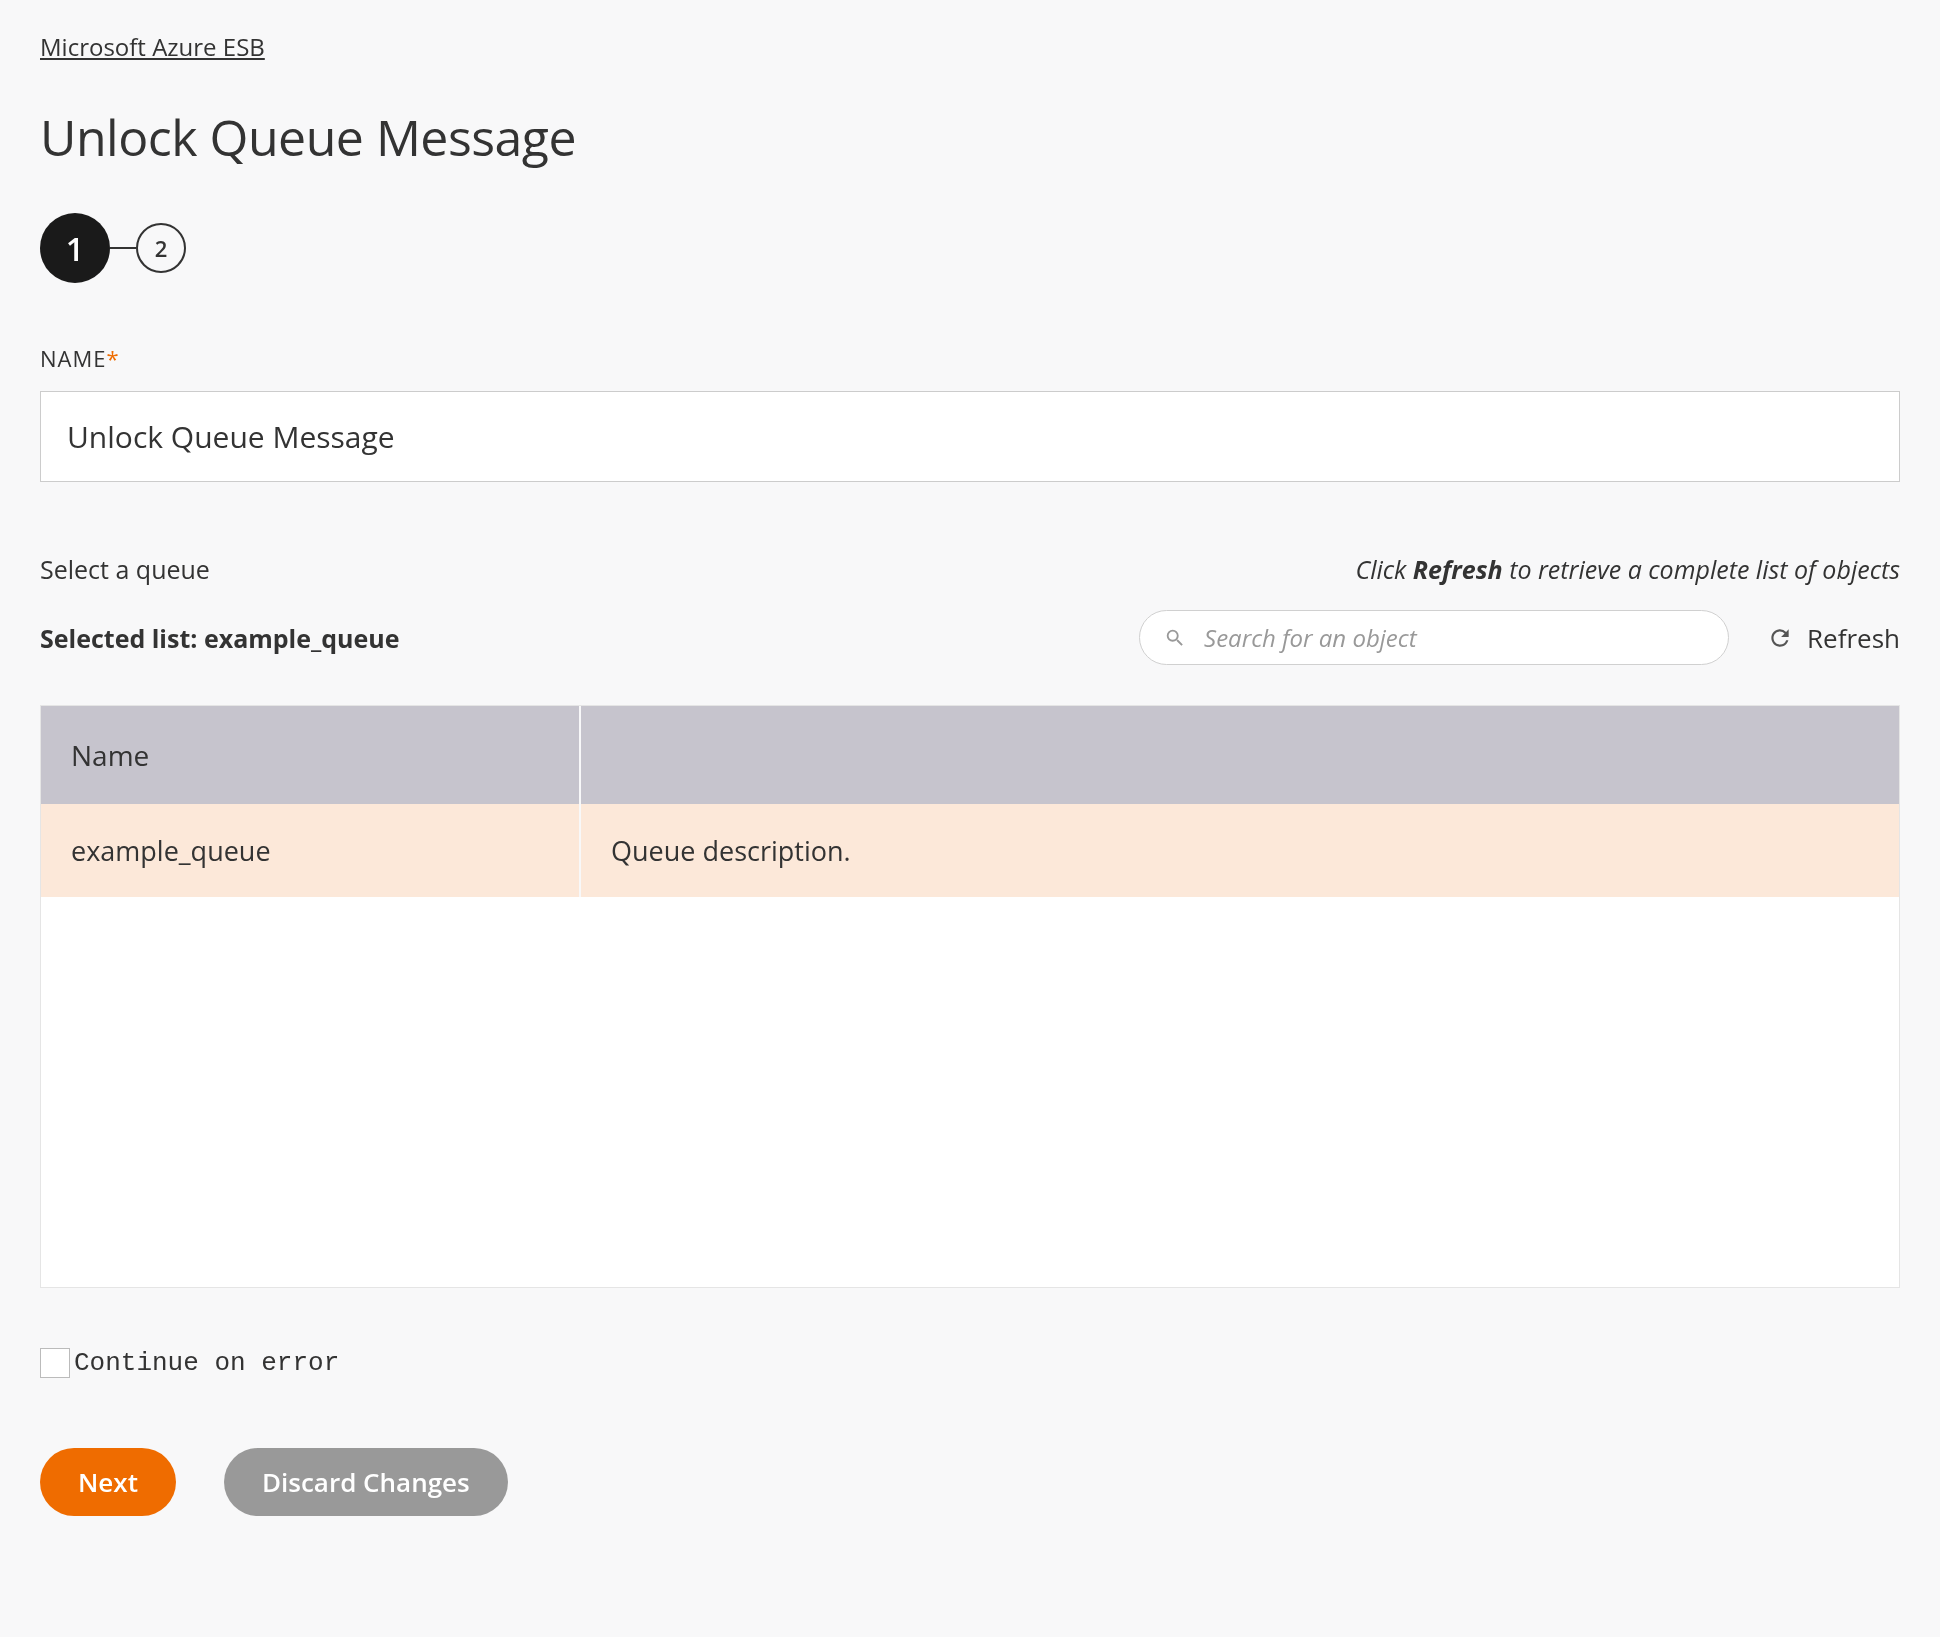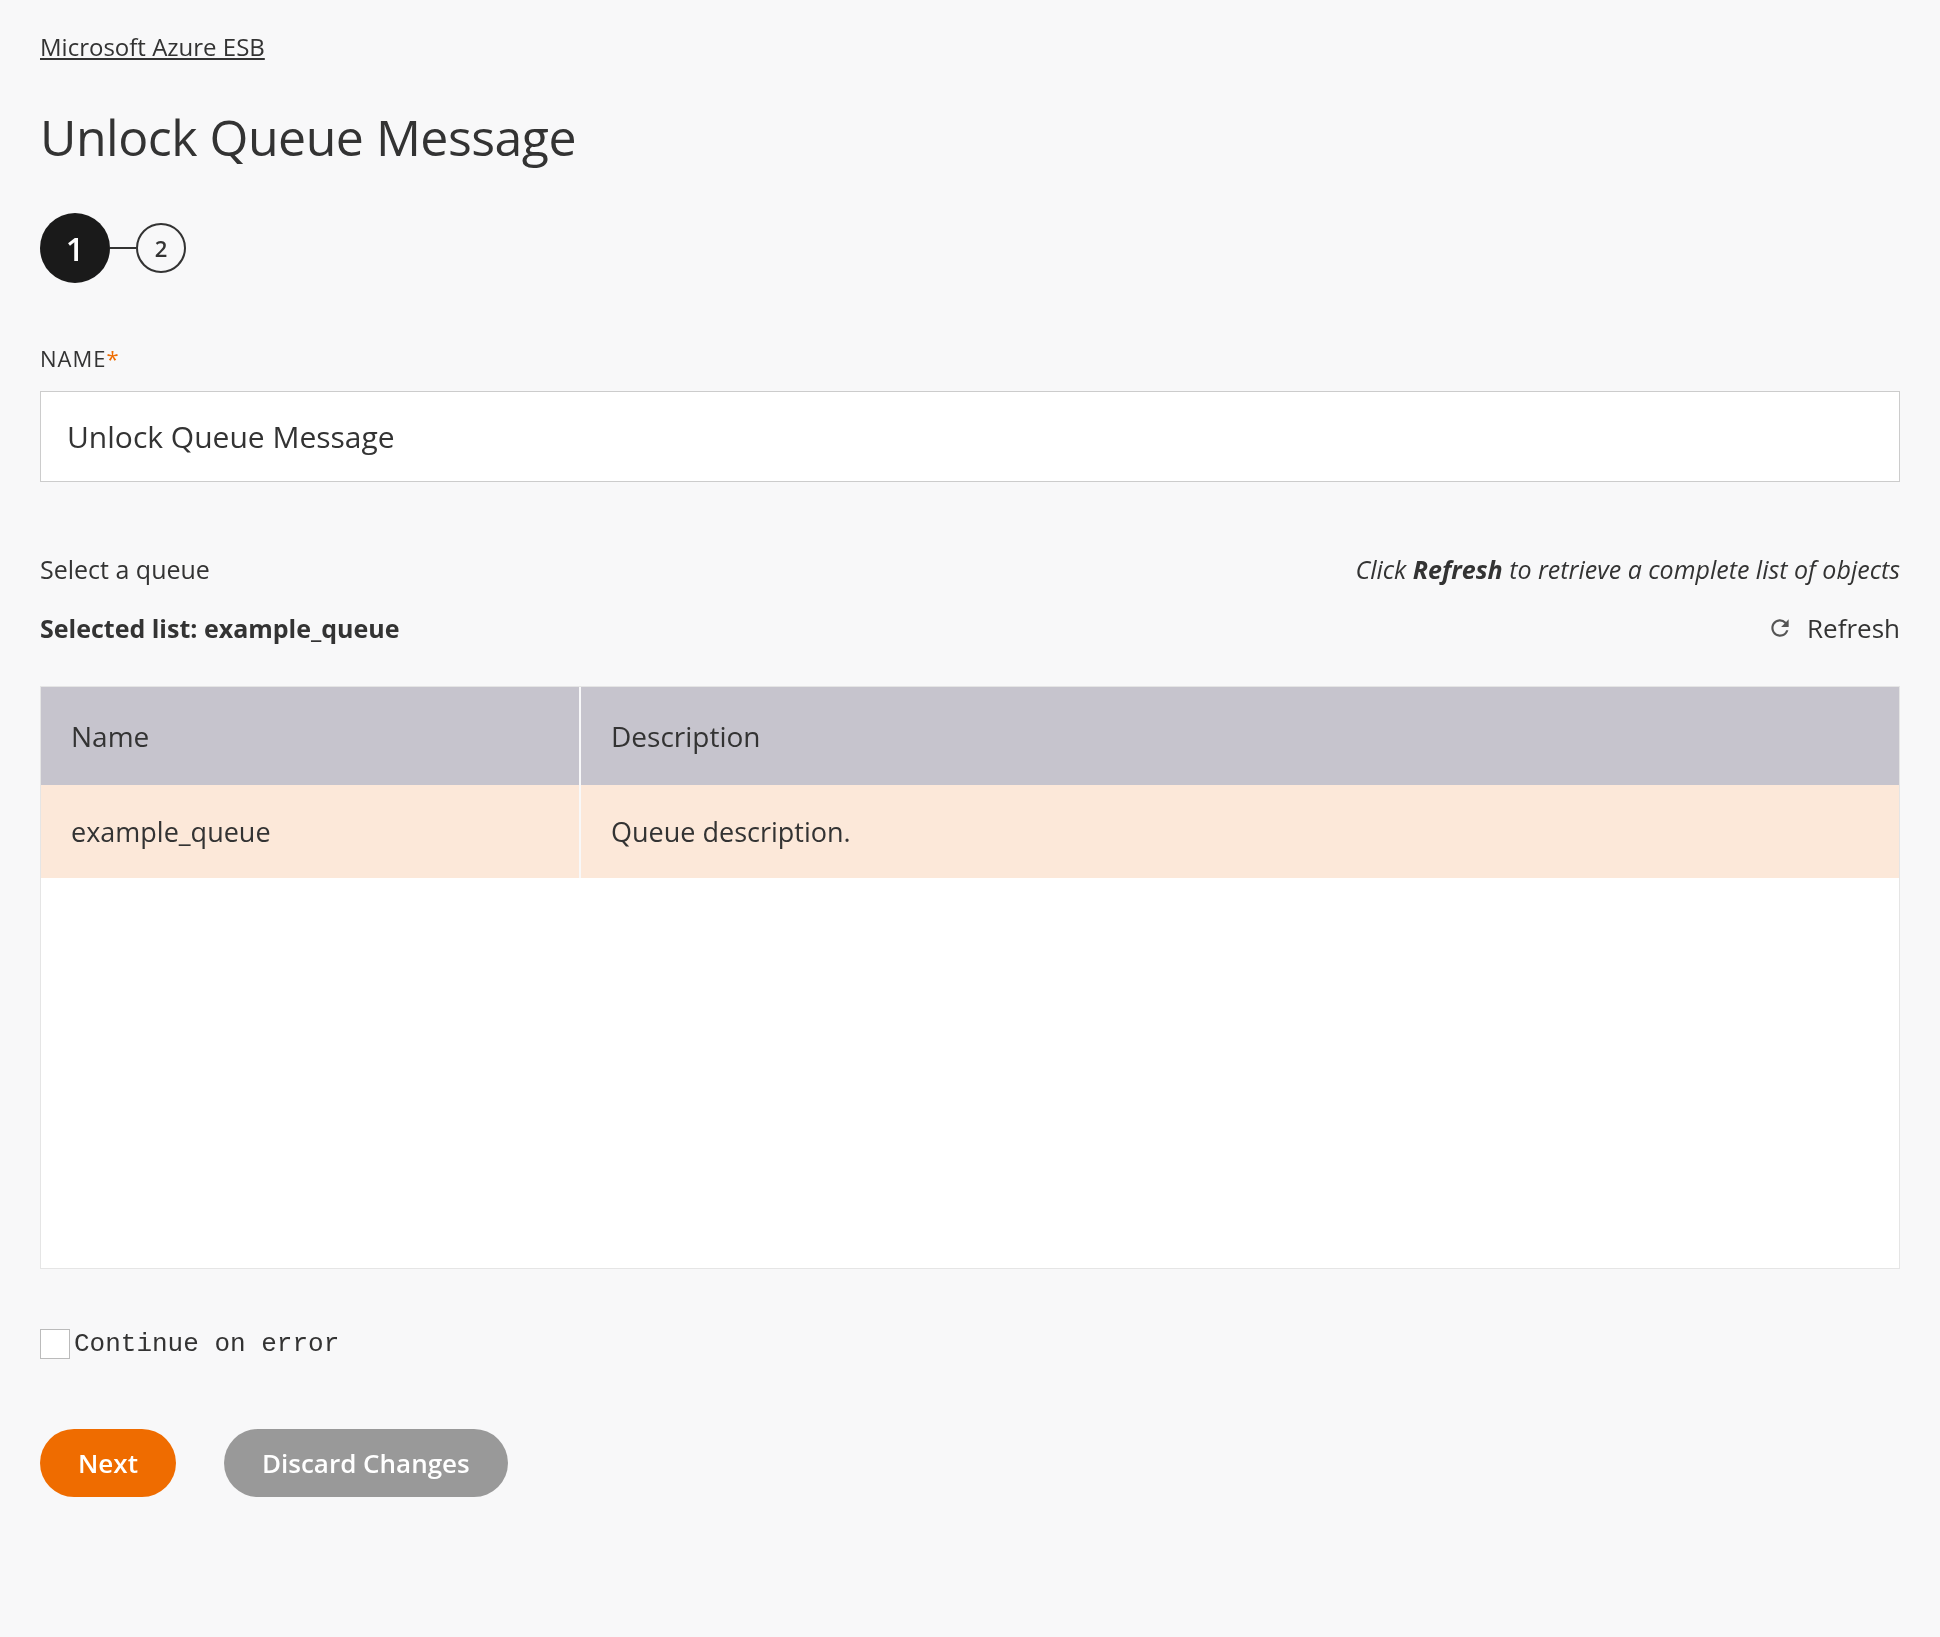--- a/index.html
+++ b/index.html
@@ -235,33 +235,38 @@
   <div class="refresh-hint">
     <span>Click </span><strong>Refresh</strong><span> to retrieve a complete list of objects</span>
   </div>
 </div>
 
 <div class="queue-section-mid">
   <div class="selected-queue">
     <span>Selected list: </span><span>example_queue</span>
   </div>
   <div class="search-refresh-wrap">
+    <div class="search-box">
+      <svg class="search-icon-svg" viewBox="0 0 24 24">
+          <path d="M15.5 14h-.79l-.28-.27A6.471 6.471 0 0016 9.5 6.5 6.5 0 109.5 16c1.61 0 3.09-.59 4.23-1.57l.27.28v.79l5 4.99L20.49 19l-4.99-5zm-6 0C7.01 14 5 11.99 5 9.5S7.01 5 9.5 5 14 7.01 14 9.5 11.99 14 9.5 14z"></path>
+        </svg>
+      <input class="search-input" type="text" placeholder="Search for an object" style="">
+    </div>
     <button class="refresh-btn">
       <svg class="refresh-icon-svg" viewBox="0 0 24 24">
           <path d="M17.65 6.35A7.958 7.958 0 0012 4c-4.42 0-7.99 3.58-7.99 8s3.57 8 7.99 8c3.73 0 6.84-2.55 7.73-6h-2.08A5.99 5.99 0 0112 18c-3.31 0-6-2.69-6-6s2.69-6 6-6c1.66 0 3.14.69 4.22 1.78L13 11h7V4l-2.35 2.35z"></path>
         </svg>
       <span>Refresh</span>
     </button>
   </div>
 </div>
 
 <div class="queue-table">
   <div class="queue-table-header">
     <div class="th col-name">Name</div>
-    <div class="th col-desc">Description</div>
   </div>
   <div class="queue-table-row selected">
     <div class="td col-name">example_queue</div>
     <div class="td col-desc">Queue description.</div>
   </div>
   <div class="queue-table-body-spacer"></div>
 </div>
 
 <label class="continue-error">
   <span class="cb"></span>

